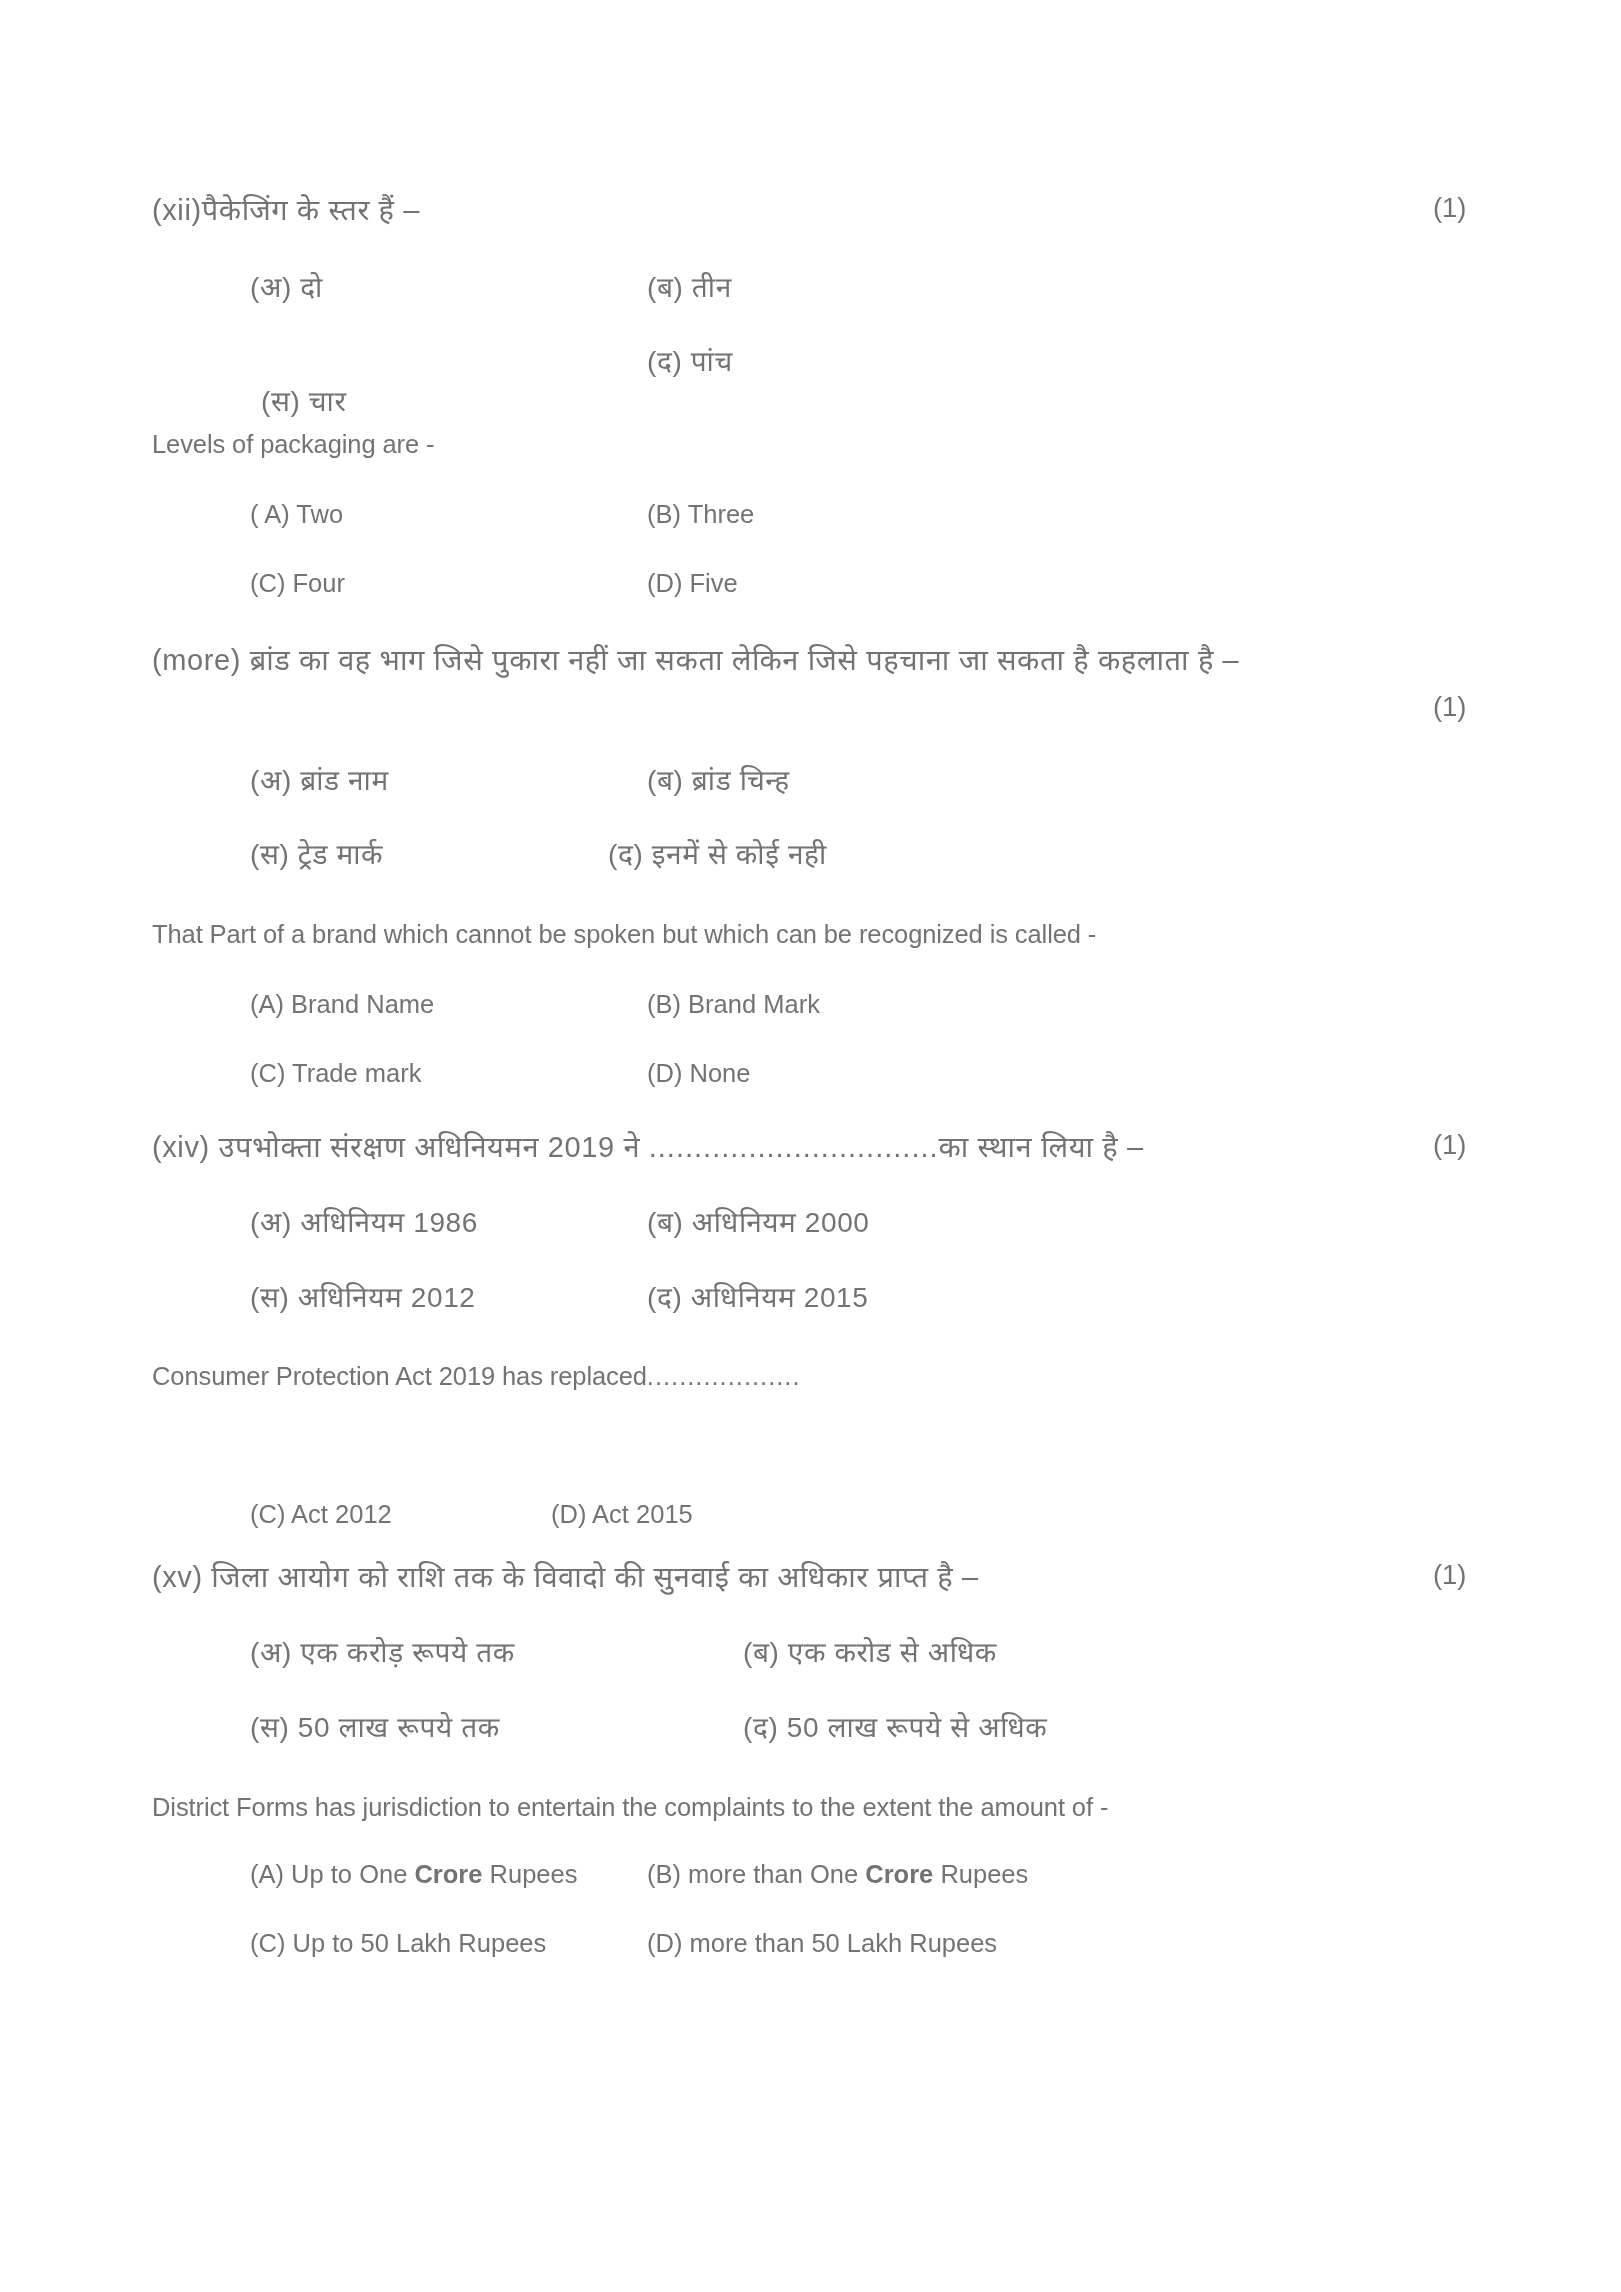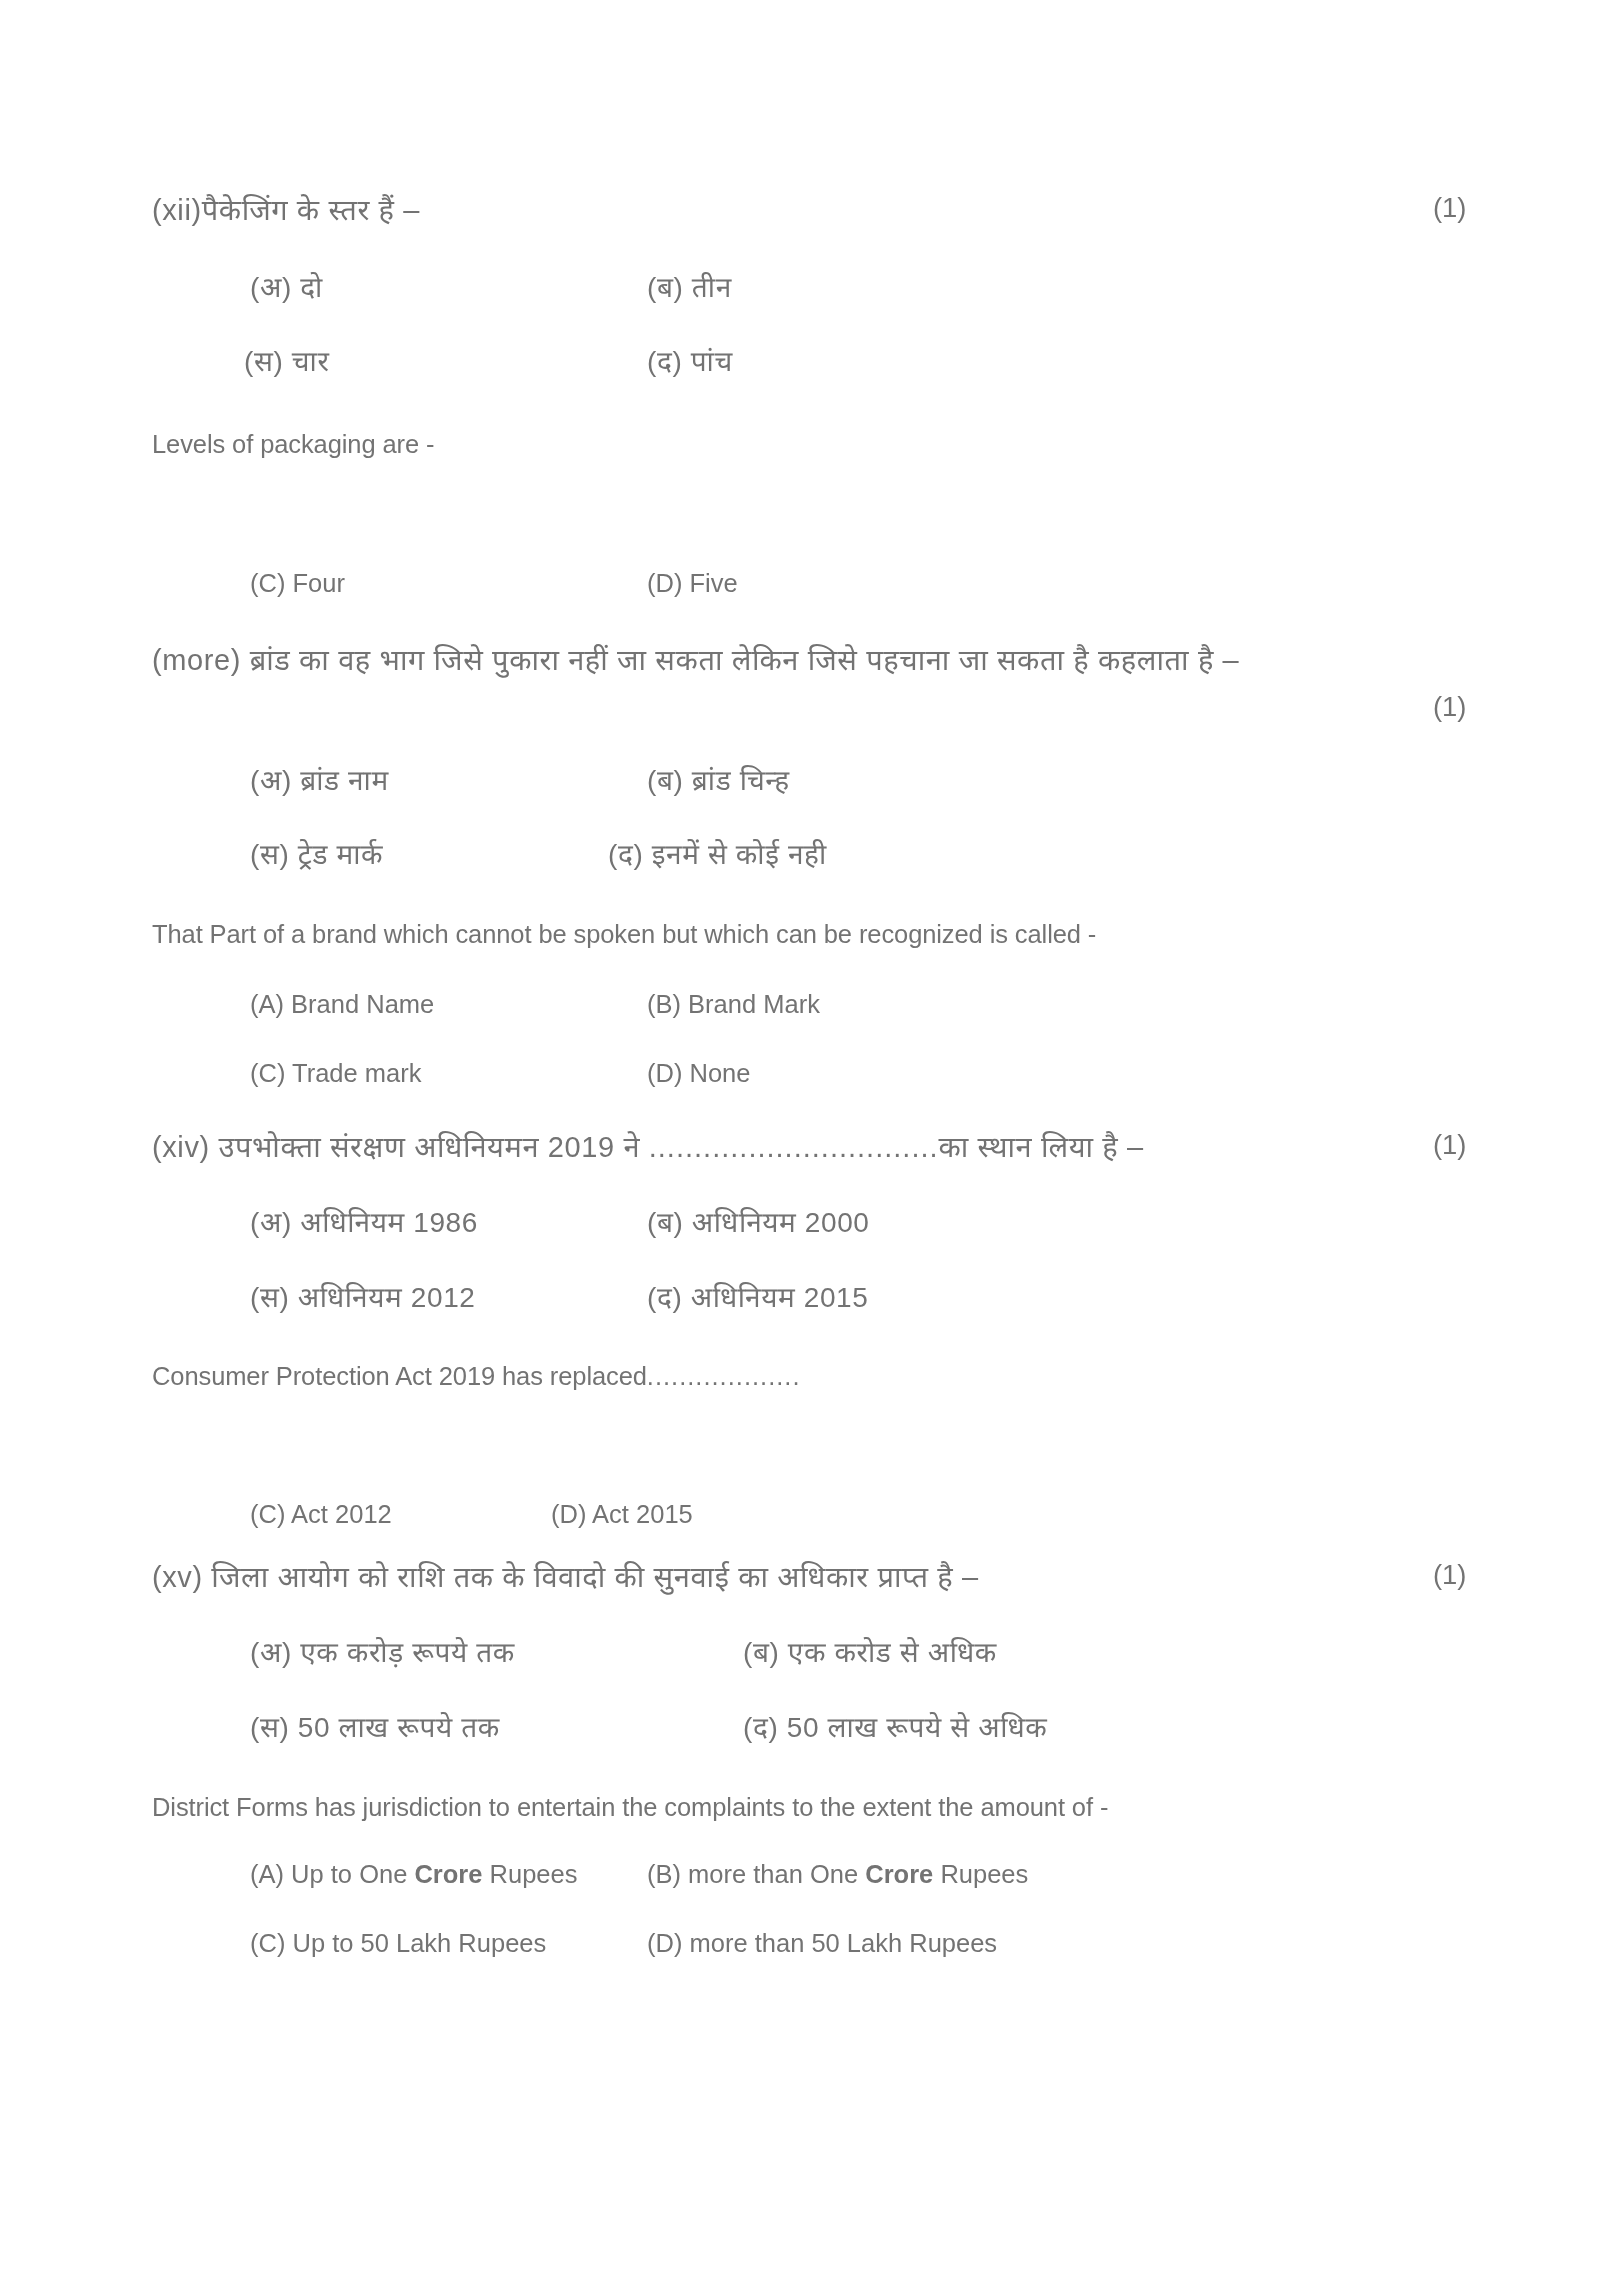--- a/index.html
+++ b/index.html
@@ -82,32 +82,42 @@
       <span>(अ)</span>
       <span>दो</span>
     </div>
     <div class="opt hindi" style="left:647px;">
       <span>(ब)</span>
       <span>तीन</span>
     </div>
   </div>
 
   <div class="optrow" style="top:341px;">
-    <div class="opt hindi" style="left:244px;">
+    <div class="opt hindi" style="left:261px;margin-top:40px;">
       <span>(स)</span>
       <span>चार</span>
     </div>
     <div class="opt hindi" style="left:647px;">
       <span>(द)</span>
       <span>पांच</span>
     </div>
   </div>
 
   <div class="qline eng" style="top:429px;">Levels of packaging are -</div>
 
+  <div class="optrow" style="top:500px;">
+    <div class="opt eng" style="left:250px;">
+      <span>( A)</span>
+      <span>Two</span>
+    </div>
+    <div class="opt eng" style="left:647px;">
+      <span>(B)</span>
+      <span>Three</span>
+    </div>
+  </div>
 
   <div class="optrow" style="top:569px;">
     <div class="opt eng" style="left:250px;">
       <span>(C)</span>
       <span>Four</span>
     </div>
     <div class="opt eng" style="left:647px;">
       <span>(D)</span>
       <span>Five</span>
     </div>

